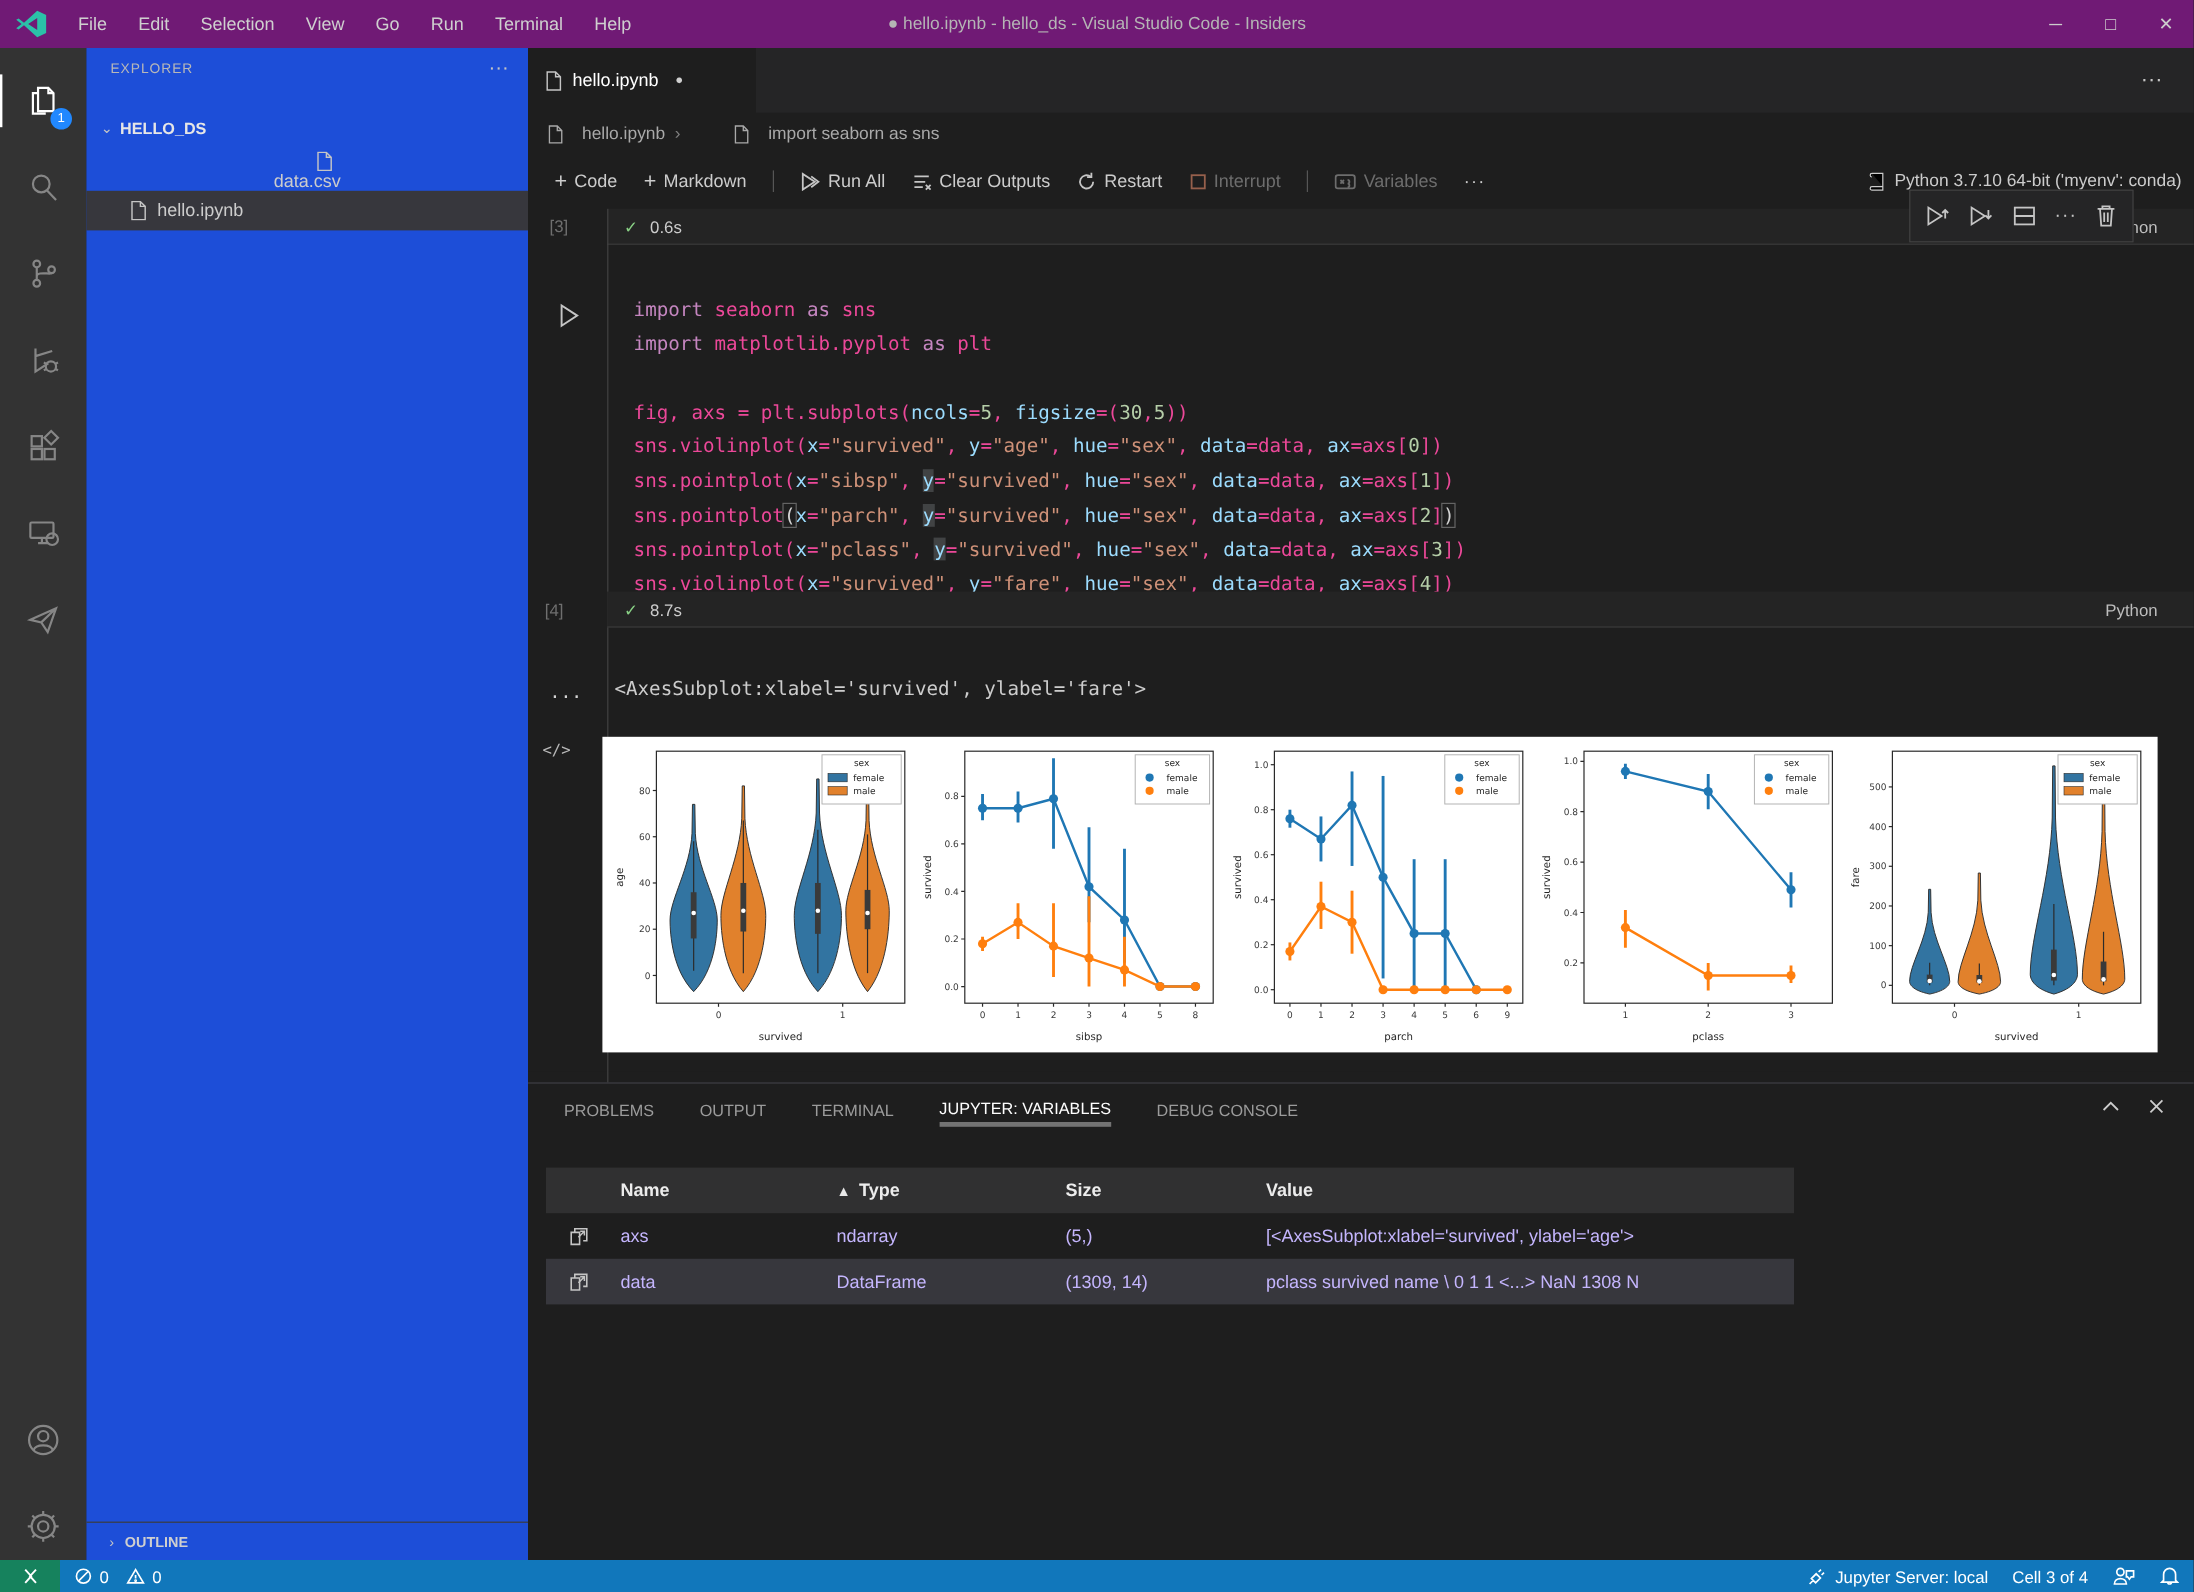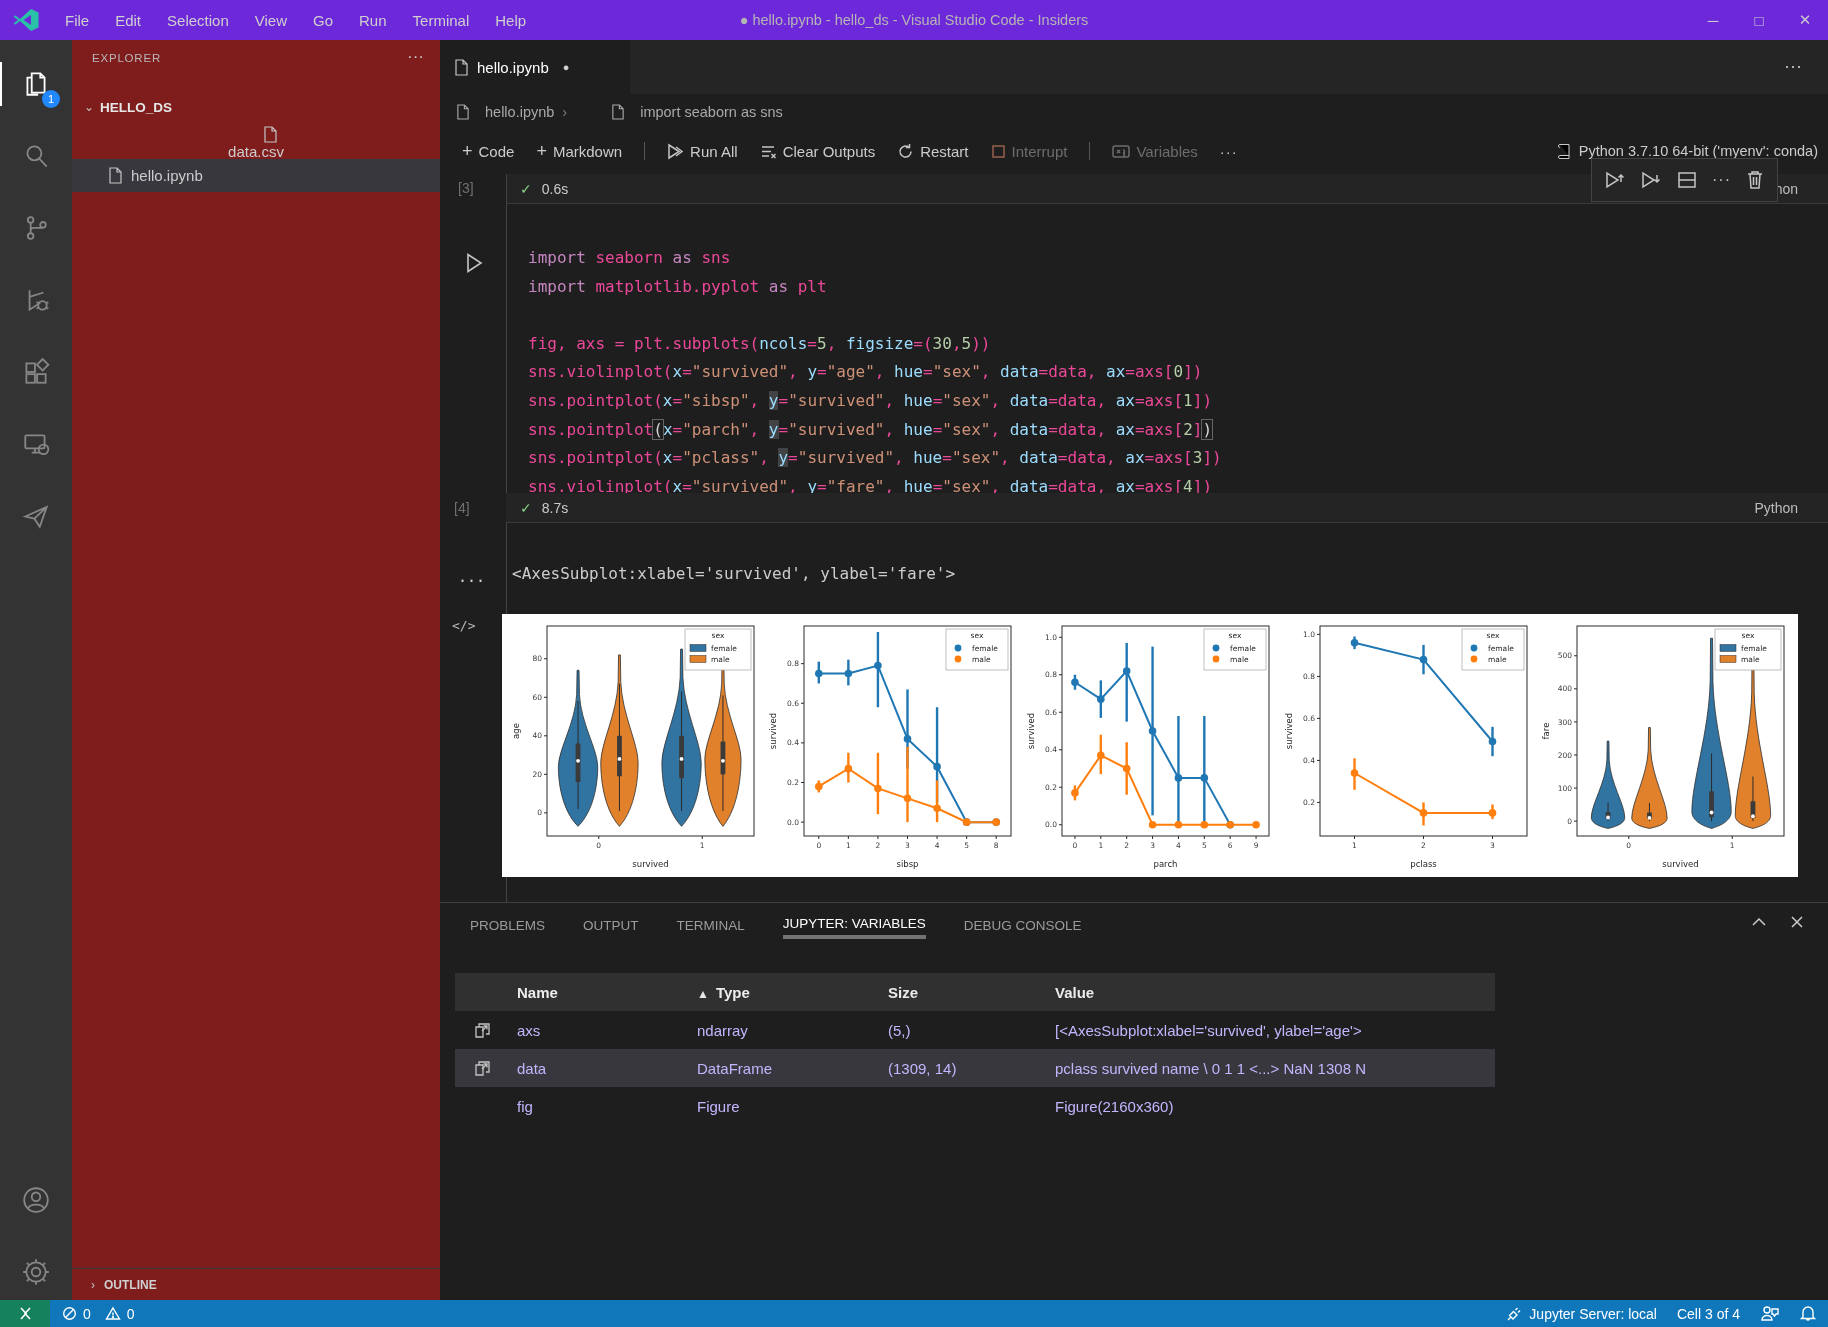--- a/index.html
+++ b/index.html
@@ -2,38 +2,38 @@
 <html><head>
 <meta charset="utf-8">
 <style>
   * { margin:0; padding:0; box-sizing:border-box; }
   html,body { width:1828px; height:1327px; overflow:hidden; background:#1e1e1e;
     font-family:"Liberation Sans", sans-serif; -webkit-font-smoothing:antialiased; }
   .abs { position:absolute; }
   .mono { font-family:"DejaVu Sans Mono", monospace; }
 
   
-  #titlebar { left:0; top:0; width:1828px; height:40px; background:#6d28d9; color:#cccccc; }
+  #titlebar { left:0; top:0; width:1828px; height:40px; background:#701a75; color:#cccccc; }
   #titlebar .menus { position:absolute; left:52px; top:0; height:40px; display:flex; align-items:center; }
   #titlebar .menus span { padding:0 13px; font-size:15px; color:#cfcfcf; cursor:default; }
   #win-title { position:absolute; left:50%; top:0; height:40px; transform:translateX(-50%);
     display:flex; align-items:center; font-size:14.5px; color:#b5b5b5; white-space:nowrap; }
   .winctl { position:absolute; top:0; width:46px; height:40px; display:flex; align-items:center; justify-content:center; color:#cccccc; font-size:15px; }
 
   
   #activitybar { left:0; top:40px; width:72px; height:1260px; background:#333333; }
   .act-item { position:absolute; left:0; width:72px; height:56px; display:flex; align-items:center; justify-content:center; }
   .act-item svg { stroke:#868686; fill:none; stroke-width:1.7; }
   .act-item.active svg { stroke:#ffffff; }
   .act-item.active::before { content:""; position:absolute; left:0; top:6px; bottom:6px; width:2px; background:#ffffff; }
   .badge { position:absolute; right:12px; bottom:4px; width:18px; height:18px; border-radius:50%;
     background:#2188ff; color:#fff; font-size:11px; display:flex; align-items:center; justify-content:center; }
 
   
-  #sidebar { left:72px; top:40px; width:368px; height:1260px; background:#7f1d1d; color:#cccccc; }
+  #sidebar { left:72px; top:40px; width:368px; height:1260px; background:#1d4ed8; color:#cccccc; }
   #explorer-header { position:absolute; left:0; top:0; width:368px; height:38px; }
   #explorer-header .ttl { position:absolute; left:20px; top:12px; font-size:11.5px; letter-spacing:.8px; color:#b8b8b8; }
   #explorer-header .dots { position:absolute; right:16px; top:7px; font-size:17px; color:#c5c5c5; }
   #section-row { position:absolute; left:0; top:52px; width:368px; height:30px; display:flex; align-items:center; font-weight:bold; font-size:13.5px; color:#e6e6e6; }
   .chev { display:inline-block; width:22px; text-align:center; color:#c5c5c5; font-weight:normal; font-size:12px; }
   .file-row { position:absolute; left:0; width:368px; height:33px; display:flex; align-items:center; font-size:15px; color:#cccccc; }
   .file-row.selected { background:#37373d; }
   .file-ico { margin-left:36px; margin-right:8px; display:flex; }
   #outline-row { position:absolute; left:0; top:1228px; width:368px; height:32px; border-top:1px solid #3c3c3c;
     display:flex; align-items:center; font-weight:bold; font-size:12px; color:#cfcfcf; }
@@ -670,26 +670,20 @@
           <svg width="19" height="20" viewBox="0 0 19 20">
             <path d="M3 7 h7 v10 h-7 z M6 7 v-3 h10 v10 h-3" fill="none" stroke="#c5c5c5" stroke-width="1.3"></path>
             <path d="M9 11 l5 -5 M14 9.5 v-3.5 h-3.5" fill="none" stroke="#c5c5c5" stroke-width="1.3"></path>
           </svg>
         </span>
         <span class="vc-name">data</span>
         <span class="vc-type">DataFrame</span>
         <span class="vc-size">(1309, 14)</span>
         <span class="vc-value">pclass survived name \ 0 1 1 &lt;...&gt; NaN 1308 N</span>
       </div>
-      <div class="vrow">
-        <span class="vc-name">fig</span>
-        <span class="vc-type">Figure</span>
-        <span class="vc-size"></span>
-        <span class="vc-value">Figure(2160x360)</span>
-      </div>
     </div>
 </div>
 
 <div id="statusbar" class="abs">
   <div id="remote">
     <svg width="17" height="17" viewBox="0 0 17 17">
         <path d="M4 3 l5 5.5 l-5 5.5 M13 3 l-5 5.5 l5 5.5" stroke-width="1.6"></path>
       </svg>
   </div>
   <div id="sb-left">

